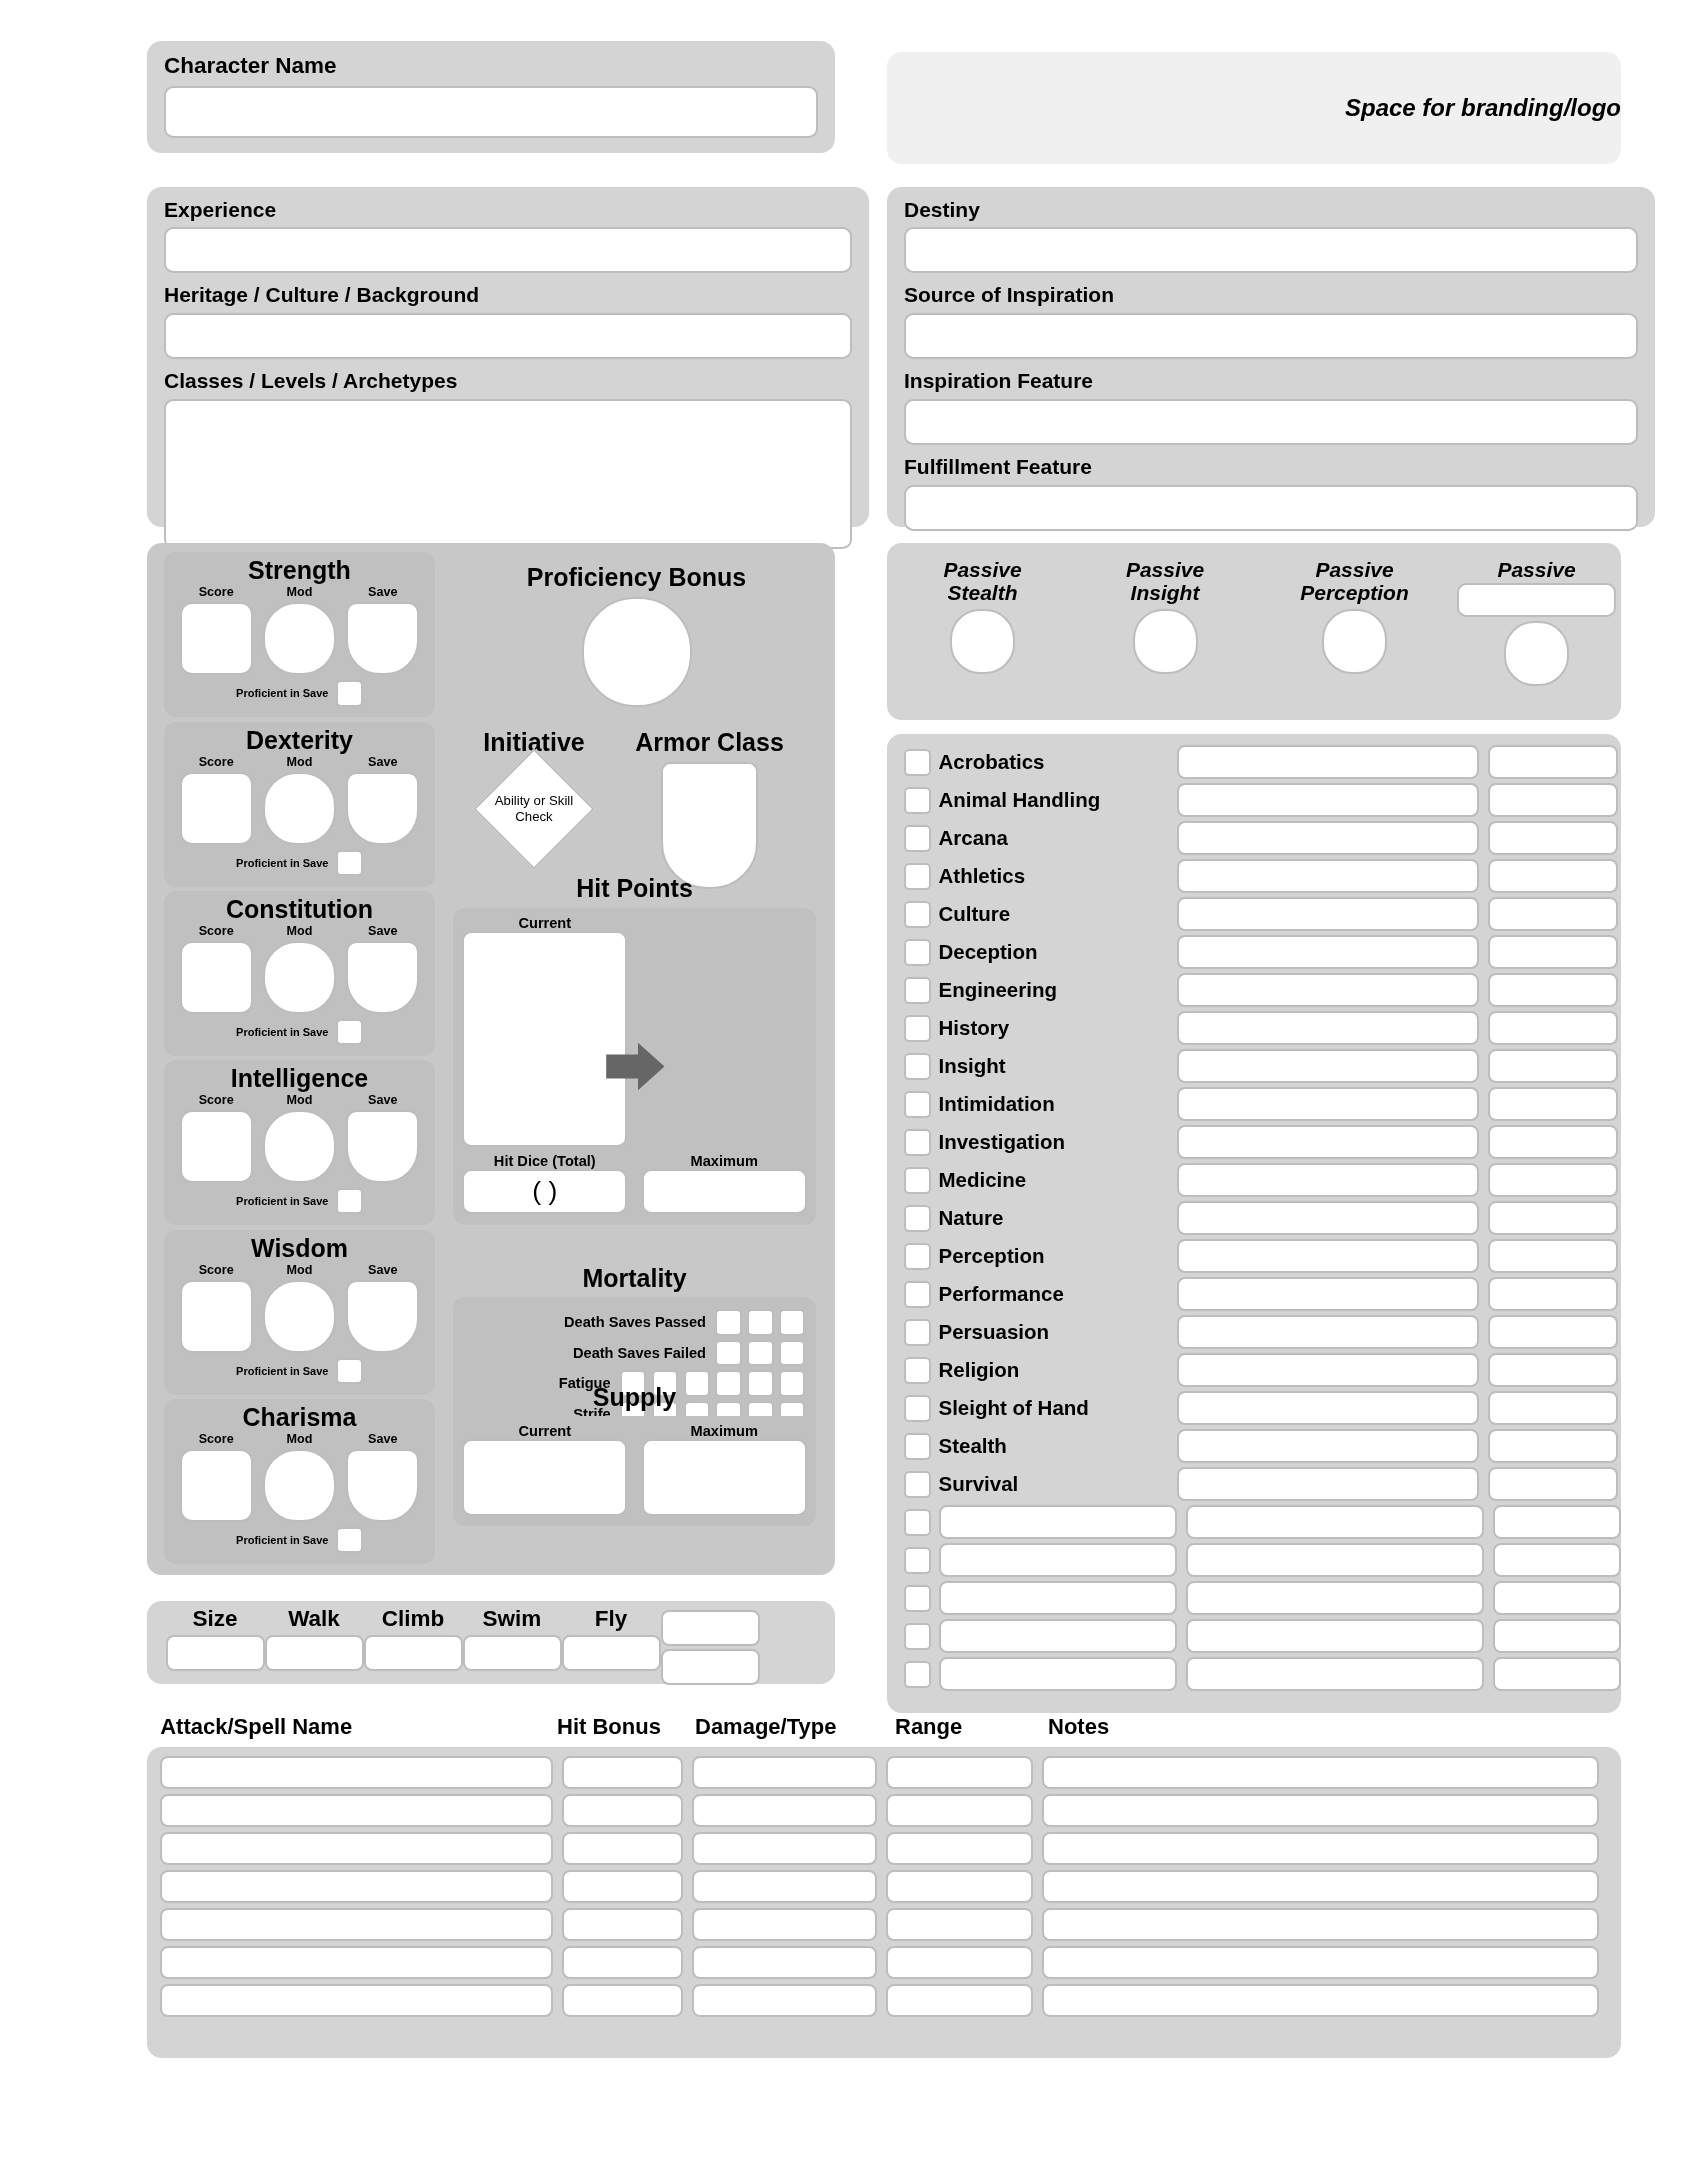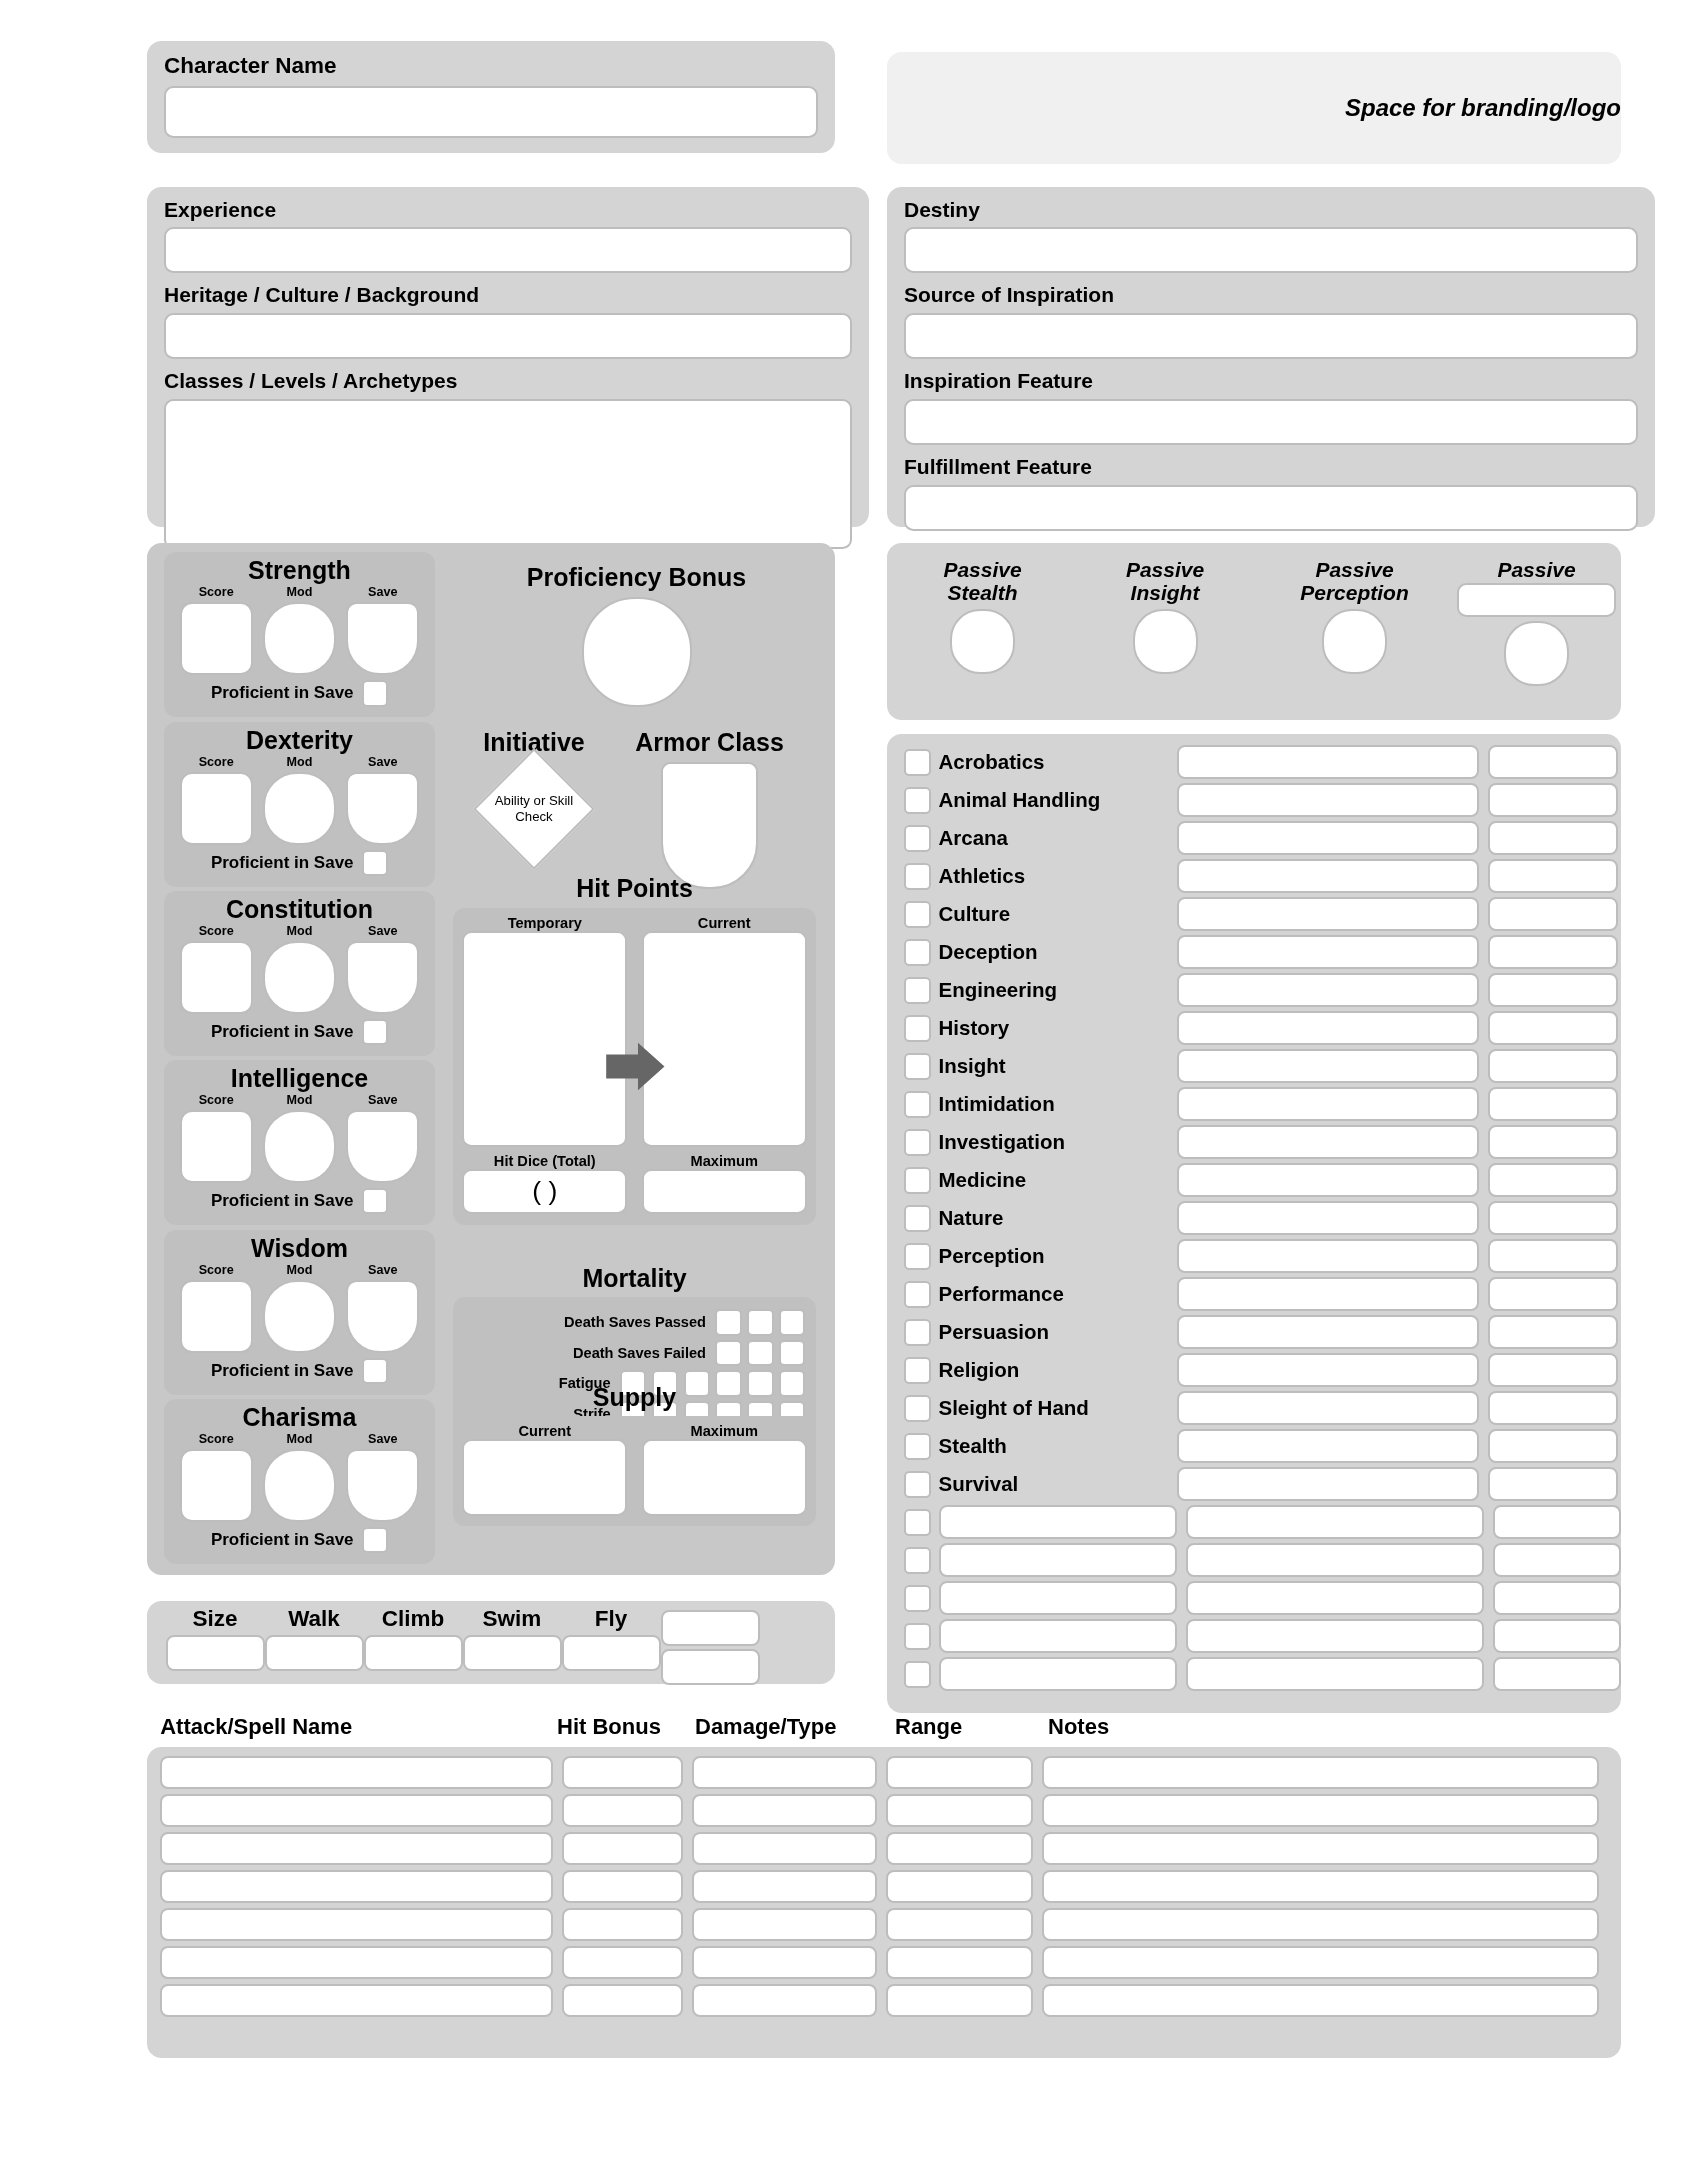--- a/index.html
+++ b/index.html
@@ -25,21 +25,21 @@
   
   #abilities{position:absolute;left:147px;top:543px;width:688px;height:1032px;background:#c8c8c8;border-radius:14.6px;}
   .ab{position:absolute;left:17px;width:271px;background:#c0c0c0;border-radius:12px;}
   .ab .abname{text-align:center;font-size:25px;font-weight:bold;padding-top:4px;}
   .ab .mini{display:flex;justify-content:space-around;padding:0 10.6px;}
   .mini .cell{text-align:center;}
   .mini .cap{font-size:12.6px;font-weight:bold;margin-bottom:2.6px;}
   .box-sq{width:69px;height:69px;background:#fff;border:2px solid #bdbdbd;border-radius:12px;}
   .box-ov{width:69px;height:69px;background:#fff;border:2px solid #bdbdbd;border-radius:34px;}
   .box-sh{width:69px;height:69px;background:#fff;border:2px solid #bdbdbd;border-radius:10.6px 10.6px 34px 34px;}
-  .profsave{display:flex;justify-content:center;align-items:center;gap:8px;padding:5.3px 0 6.6px 0;font-size:17px;font-weight:bold;}
+  .profsave{display:flex;justify-content:center;align-items:center;gap:8px;padding:5.3px 0 6.6px 0;font-size:11px;font-weight:bold;}
   .chk{width:22.5px;height:22.5px;background:#fff;border:2px solid #bdbdbd;border-radius:5.3px;display:inline-block;}
   
   .cc{position:absolute;left:311px;}
   .ctitle{font-size:25px;font-weight:bold;text-align:center;}
   #profbonus-circle{width:106px;height:106px;border-radius:53px;background:#fff;border:2px solid #bdbdbd;margin:5.3px auto 0;}
   #initiative-dia{width:82px;height:82px;background:#fff;border:2px solid #bdbdbd;transform:rotate(45deg);margin:9.3px auto 0;}
   #init-text{position:absolute;width:112px;text-align:center;font-size:13.2px;line-height:1.25;}
   #ac-shield{width:93px;height:123px;background:#fff;border:2px solid #bdbdbd;border-radius:9.3px 9.3px 46px 46px;margin:5.3px auto 0;}
   .subblk{background:#c0c0c0;border-radius:12px;}
   .cap-sm{font-size:14.6px;font-weight:bold;text-align:center;}
@@ -271,24 +271,20 @@
     <div class="cc" style="top:185px;left:470px;width:185px;">
       <div class="ctitle">Armor Class</div>
       <div id="ac-shield"></div>
     </div>
 
     <div class="cc" style="top:331px;left:306px;width:363px;">
       <div class="ctitle">Hit Points</div>
       <div class="subblk" style="margin-top:5.3px;padding:6.6px 9.3px 10.6px 9.3px;position:relative;">
         <div style="display:flex;justify-content:space-between;">
           <div style="width:165px;">
-            <div class="cap-sm">Temporary</div>
-            <div class="fld" style="height:212px;"></div>
-          </div>
-          <div style="width:165px;">
             <div class="cap-sm">Current</div>
             <div class="fld" style="height:212px;"></div>
           </div>
         </div>
         <svg width="60" height="53" viewBox="0 0 90 80" style="position:absolute;left:153px;top:132px;">
           <polygon points="0,22 48,22 48,4 88,40 48,76 48,58 0,58" fill="#666666"></polygon>
         </svg>
         <div style="display:flex;justify-content:space-between;margin-top:6.6px;">
           <div style="width:165px;">
             <div class="cap-sm">Hit Dice (Total)</div>

